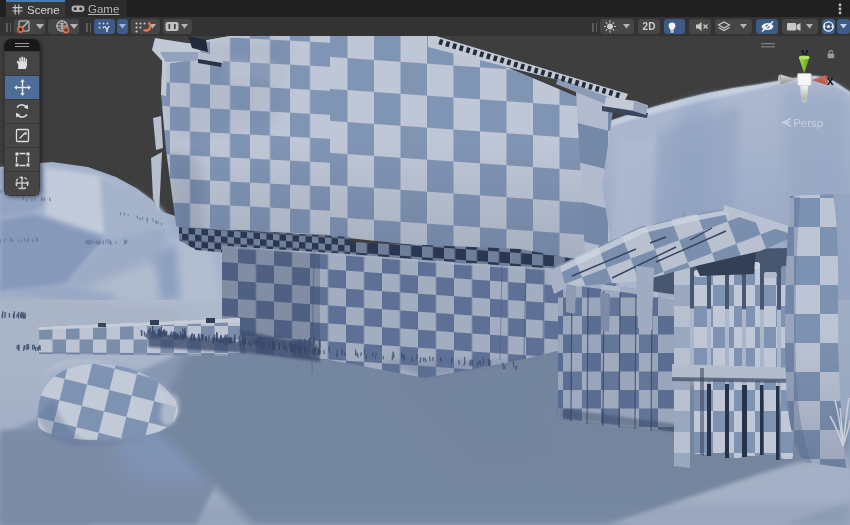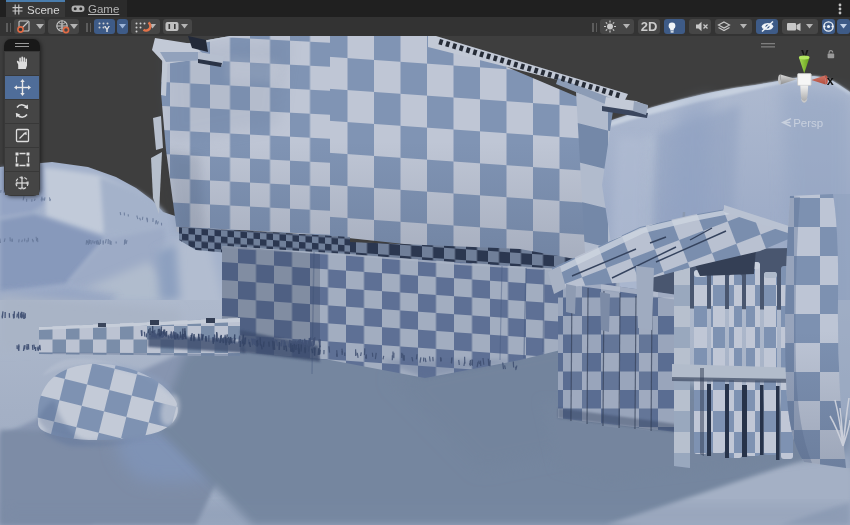--- a/index.html
+++ b/index.html
@@ -719,21 +719,21 @@
  <div class="tbtn" style="left:48px;width:31px"></div>
  <div class="handle" style="left:86px"></div>
       <div class="handle" style="left:89.5px"></div>
  <div class="tbtn blue" style="left:94px;width:21px"></div>
  <div class="tbtn blue" style="left:116.5px;width:11px"></div>
  <div class="tbtn" style="left:131px;width:29px"></div>
  <div class="tbtn" style="left:163px;width:29px"></div>
  <div class="handle" style="left:592px"></div>
       <div class="handle" style="left:595.5px"></div>
  <div class="tbtn" style="left:600px;width:34px"></div>
- <div class="tbtn" style="left:638px;width:22px;color:#cccccc;font-size:13px;font-weight:bold;text-align:center;line-height:15px">2D</div>
+ <div class="tbtn" style="left:638px;width:22px;color:#cccccc;font-size:10px;font-weight:bold;text-align:center;line-height:15px">2D</div>
  <div class="tbtn blue" style="left:664px;width:21px"></div>
  <div class="tbtn" style="left:689px;width:22px"></div>
  <div class="tbtn" style="left:715px;width:37px"></div>
  <div class="tbtn blue" style="left:756px;width:22px"></div>
  <div class="tbtn" style="left:782px;width:36px"></div>
  <div class="tbtn blue" style="left:822px;width:13px"></div>
  <div class="tbtn blue" style="left:837px;width:13px"></div>
  <svg width="850" height="19" style="position:absolute;left:0;top:0" xmlns="http://www.w3.org/2000/svg">
   <g stroke="#c8c8c8" fill="none" stroke-width="1.1">
    <rect x="19" y="4" width="10" height="10" rx="1"></rect>

